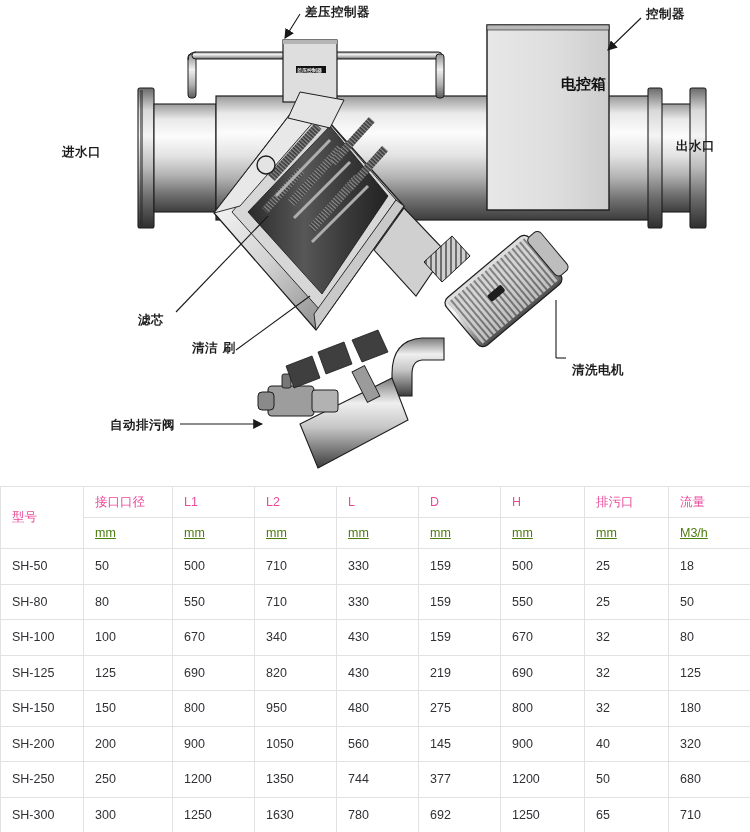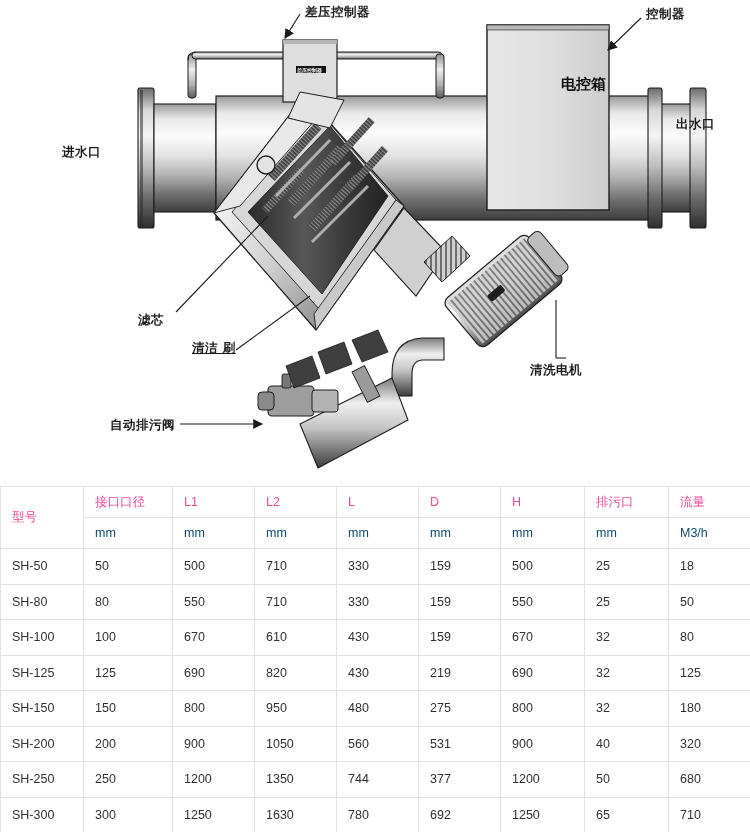--- a/index.html
+++ b/index.html
@@ -54,21 +54,21 @@
     overflow: hidden;
     white-space: nowrap;
   }
   table.spec th {
     font-weight: 400;
     color: #ec4899;
   }
   table.spec th.model-cell {
     vertical-align: middle;
   }
-  table.spec tr.unit-row td { color:#0c4a6e; }
+  table.spec tr.unit-row td { color:#4d7c0f;text-decoration:underline; }
   table.spec tr.data-row td { height: 35.5px; }
   col.c0 { width: 83px; }
   col.c1 { width: 89px; }
   col.c2 { width: 82px; }
   col.c3 { width: 82px; }
   col.c4 { width: 82px; }
   col.c5 { width: 82px; }
   col.c6 { width: 84px; }
   col.c7 { width: 84px; }
   col.c8 { width: 82px; }
@@ -273,25 +273,25 @@
         <line x1="236" y1="350" x2="310" y2="296"></line>
         <line x1="180" y1="424" x2="262" y2="424" marker-end="url(#arrowEnd)"></line>
         <line x1="556" y1="300" x2="556" y2="358"></line>
         <line x1="556" y1="358" x2="566" y2="358"></line>
       </g>
     </svg>
 
     <div class="lbl" style="left:305px; top:4px;">差压控制器</div>
     <div class="lbl" style="left:646px; top:6px;">控制器</div>
     <div class="lbl" style="left:62px; top:144px;">进水口</div>
-    <div class="lbl" style="left:676px; top:116px;">出水口</div>
+    <div class="lbl" style="left:676px; top:138px;">出水口</div>
     <div class="lbl" style="left:138px; top:312px;text-align:right;">滤芯</div>
-    <div class="lbl" style="left:192px; top:340px;text-decoration:underline;">清洁 刷</div>
+    <div class="lbl" style="left:192px; top:340px;">清洁 刷</div>
     <div class="lbl" style="left:110px; top:417px;">自动排污阀</div>
-    <div class="lbl" style="left:530px; top:362px;">清洗电机</div>
+    <div class="lbl" style="left:572px; top:362px;">清洗电机</div>
 
     <div class="lbl-box" style="left:521px; top:75px;padding-left:40px;">电控箱</div>
 
     <div class="lbl-tiny" style="left:297px; top:67px; color:#f2f2f2;">差压控制器</div>
   </div>
 
   <div id="spec-wrap">
     <table class="spec">
       <colgroup>
         <col class="c0">
@@ -347,21 +347,21 @@
           <td>330</td>
           <td>159</td>
           <td>550</td>
           <td>25</td>
           <td>50</td>
         </tr>
         <tr class="data-row">
           <td>SH-100</td>
           <td>100</td>
           <td>670</td>
-          <td>610</td>
+          <td>340</td>
           <td>430</td>
           <td>159</td>
           <td>670</td>
           <td>32</td>
           <td>80</td>
         </tr>
         <tr class="data-row">
           <td>SH-125</td>
           <td>125</td>
           <td>690</td>
@@ -382,21 +382,21 @@
           <td>800</td>
           <td>32</td>
           <td>180</td>
         </tr>
         <tr class="data-row">
           <td>SH-200</td>
           <td>200</td>
           <td>900</td>
           <td>1050</td>
           <td>560</td>
-          <td>531</td>
+          <td>145</td>
           <td>900</td>
           <td>40</td>
           <td>320</td>
         </tr>
         <tr class="data-row">
           <td>SH-250</td>
           <td>250</td>
           <td>1200</td>
           <td>1350</td>
           <td>744</td>

